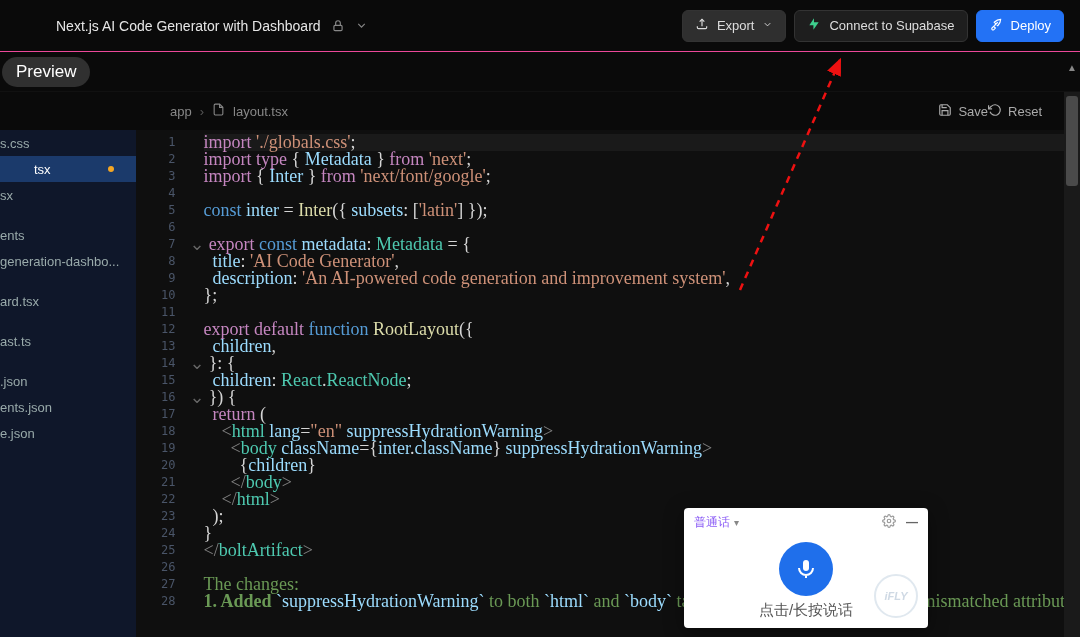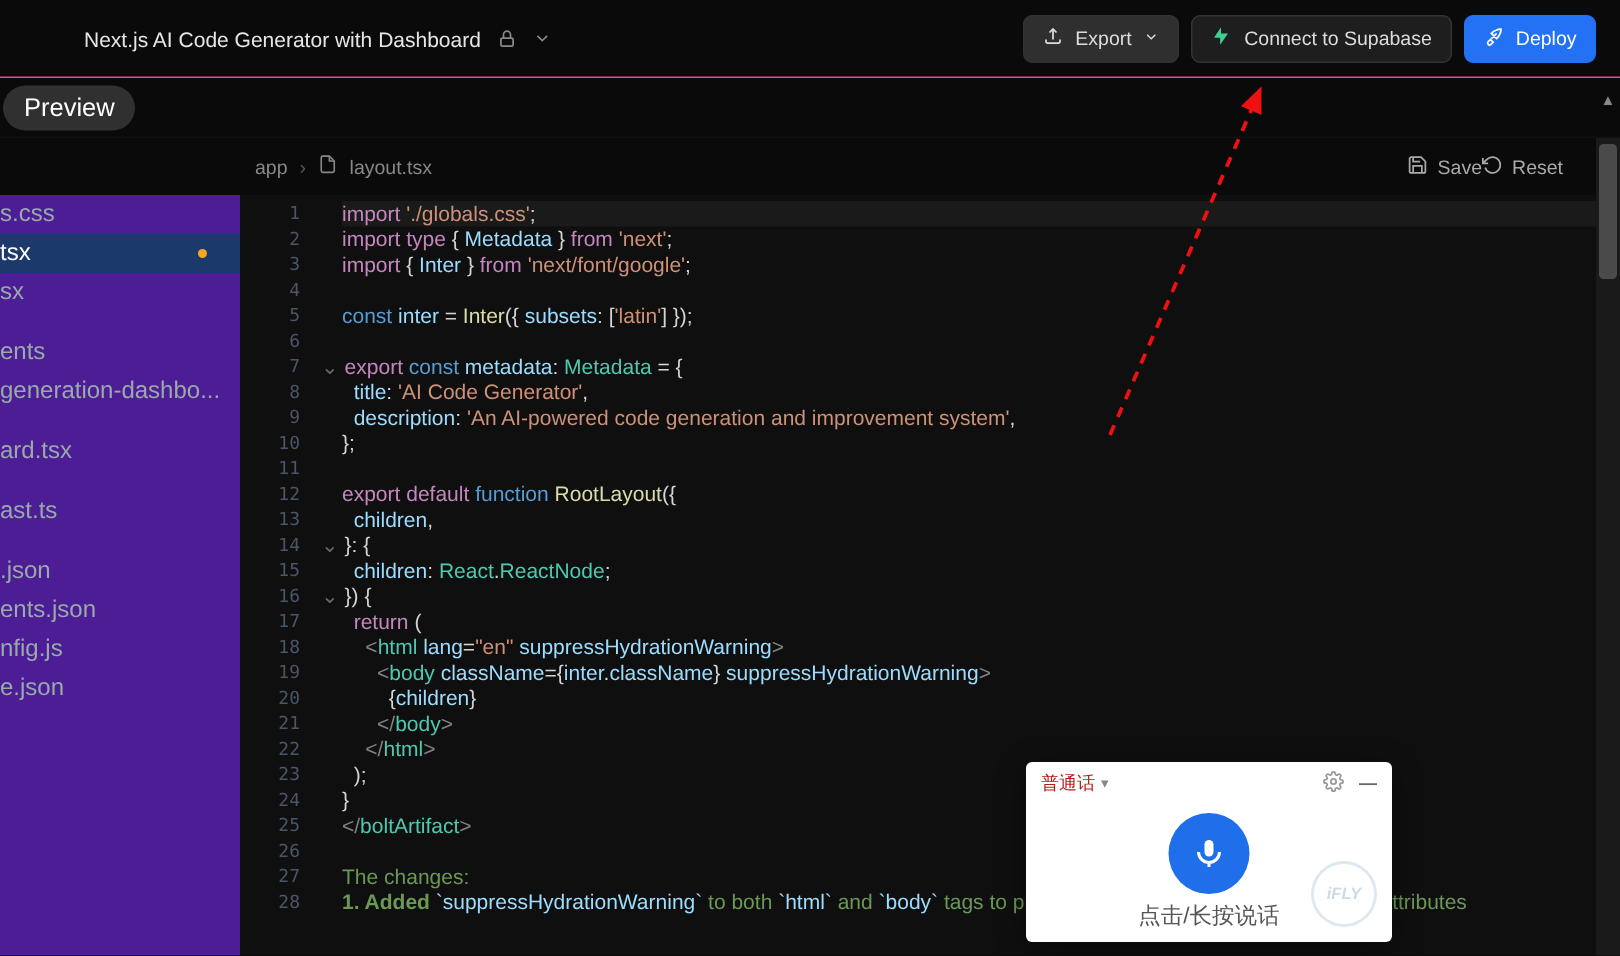--- a/index.html
+++ b/index.html
@@ -36,45 +36,45 @@
 .editor-top {
   display:flex; align-items:center; height:38px; padding:0 20px;
   color:#888; font-size:13px;
 }
 .bc { display:flex; align-items:center; gap:8px; flex:1; margin-left:150px;}
 .bc .sep{ color:#555;}
 .actions { display:flex; color:#aaa; margin-right:18px;}
 .action { display:inline-flex; align-items:center; gap:6px; cursor:pointer;}
 .main { display:flex; height:507px; position:relative;}
 .sidebar {
-  width:160px; background:#4c1d95; color:#9aa; font-size:16px;
+  width:160px; background:#0f172a; color:#9aa; font-size:13px;
   display:flex; flex-direction:column; overflow:hidden;
 }
 .sidebar .item {
   height:26px; display:flex; align-items:center;
   padding:0 10px 0 0; justify-content:flex-end;
 }
 .sidebar .item.selected {
-  background:#1b3a6b; color:#fff; position:relative;
+  background:#1b3a6b; color:#fff; position:relative;padding-left:34px;
 }
 .sidebar .item.selected .dot {
   width:6px;height:6px;border-radius:50%;background:#f5a623;
   position:absolute; right:22px;
 }
 .sidebar .item span.label { text-align:left; width:100%;}
 .sidebar .gap { height:14px;}
 .code-area { flex:1; position:relative; display:flex; background:#0f0f0f;}
 .gutter {
   width:48px; text-align:right; color:#4a5568;
   font-family: Menlo, Consolas, monospace; font-size:12px;
   padding-top:4px; line-height:17px; user-select:none; background:#0f0f0f;
 }
 .gutter .ln { padding-right:8px; height:17px;}
 .code {
-  flex:1; font-family: Liberation Sans, sans-serif; font-size:14px;
+  flex:1; font-family: Liberation Serif, serif; font-size:18px;
   line-height:17px; padding:4px 0 0 20px; white-space:pre;
 }
 .hl-cur { background:#1a1a1a; }
 .tk-kw{color:#c586c0;} .tk-str{color:#ce9178;} .tk-id{color:#9cdcfe;}
 .tk-fn{color:#dcdcaa;} .tk-ty{color:#4ec9b0;}
 .tk-pr{color:#569cd6;} .tk-tag{color:#808080;} .tk-tagn{color:#4ec9b0;}
 .tk-cm{color:#6a9955;} .tk-bold{font-weight:bold;} .tk-code{color:#9cdcfe;}
 .edge-scroll {
   position:absolute; right:0; top:92px; bottom:0; width:16px;
   background:#1a1a1a;
@@ -87,21 +87,21 @@
   color:#888; position:absolute; left:3px; font-size:10px;
 }
 .edge-scroll .top-arrow{ top:-30px;}
 .float-panel {
   position:absolute; left:684px; top:508px;
   width:244px; height:120px; background:#fff; color:#333;
   border-radius:4px; box-shadow:0 4px 20px rgba(0,0,0,.4);
   display:flex; flex-direction:column;
 }
 .fp-top { display:flex; align-items:center; height:28px; padding:0 10px; font-size:12px;}
-.fp-top .lang { color:#b91c1c; }
+.fp-top .lang { color:#8b5cf6; }
 .fp-top .drop { color:#888; margin-left:4px; font-size:10px;}
 .fp-top .sp { flex:1;}
 .fp-top .gear { color:#999; margin-right:10px;}
 .fp-top .min { color:#666; font-weight:bold;}
 .fp-mid { flex:1; display:flex; align-items:center; justify-content:center;}
 .mic-circ {
   width:54px;height:54px;border-radius:50%;background:#1f6feb;
   display:flex;align-items:center;justify-content:center;
 }
 .fp-bot { text-align:center; font-size:15px; color:#555; padding-bottom:8px;}
@@ -234,23 +234,20 @@
       <div class="gap"></div>
       <div class="item">
         <span class="label">ast.ts</span>
       </div>
       <div class="gap"></div>
       <div class="item">
         <span class="label">.json</span>
       </div>
       <div class="item">
         <span class="label">ents.json</span>
-      </div>
-      <div class="item">
-        <span class="label">nfig.js</span>
       </div>
       <div class="item">
         <span class="label">e.json</span>
       </div>
     </div>
   <div class="code-area">
     <div class="gutter" id="gutter">
         <div class="ln">1</div>
         <div class="ln">2</div>
         <div class="ln">3</div>

